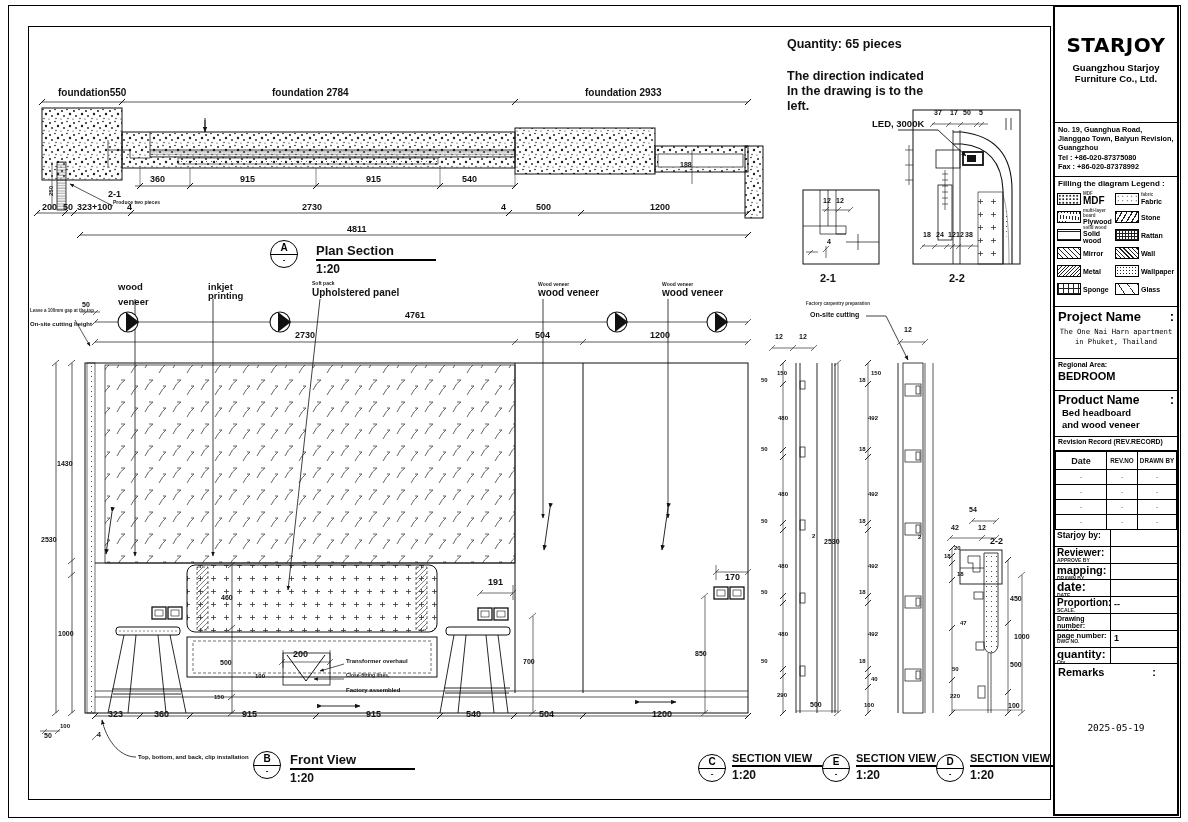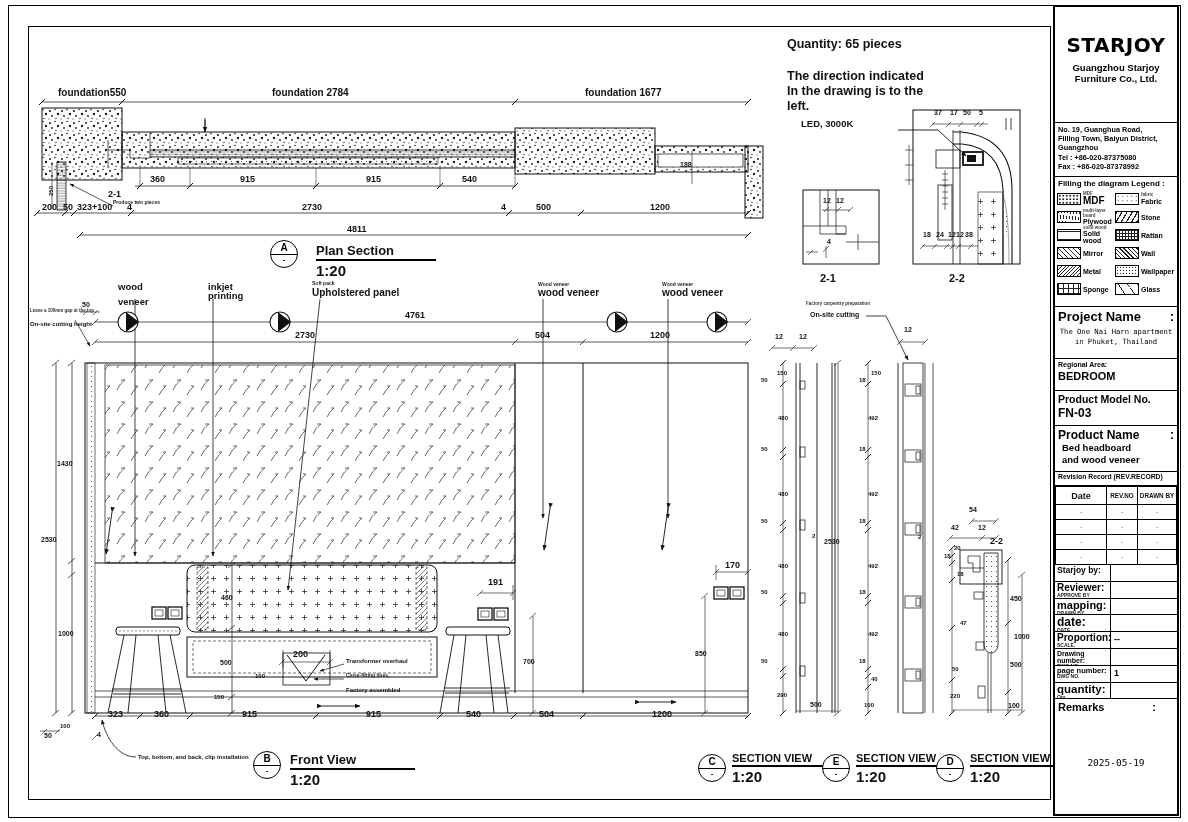--- a/index.html
+++ b/index.html
@@ -17,21 +17,21 @@
   .lbl{font-size:10px;font-weight:bold;}
   .lbs{font-size:9.5px;font-weight:bold;}
   .cap{font-size:11px;font-weight:bold;}
   .rot{transform:rotate(-90deg);transform-origin:left top;}
   .bubble{position:absolute;width:26px;height:26px;border:1.5px solid #000;border-radius:50%;background:#fff;text-align:center;}
   .bubble .bt{display:block;font-size:10px;font-weight:bold;height:13px;line-height:13px;border-bottom:1.3px solid #000;}
   .bubble .bb{display:block;font-size:8px;font-weight:bold;line-height:10px;}
   .vtitle{position:absolute;}
   .vtitle .vt-text{font-size:13px;font-weight:bold;color:#111;}
   .vtitle .vt-line{height:1.5px;background:#000;margin:1px 0 1px 0;}
-  .vtitle .vt-scale{font-size:15px;font-weight:bold;color:#111;}
+  .vtitle .vt-scale{font-size:12px;font-weight:bold;color:#111;}
   
   #tb{position:absolute;left:1053px;top:5px;width:126px;height:811px;border:1.6px solid #000;box-sizing:border-box;background:#fff;padding:0;}
   #tb-in{border:1.2px solid #000;height:100%;box-sizing:border-box;position:relative;overflow:hidden;}
   .tb-sec{border-bottom:1.2px solid #000;box-sizing:border-box;position:relative;}
   .tb-logo{height:90px;text-align:center;}
   .logo-text{font-size:20px;font-weight:900;letter-spacing:0.5px;margin-top:26px;font-family:"DejaVu Sans",sans-serif;}
   .company{font-size:9.5px;font-weight:bold;margin-top:5px;line-height:1.2;}
   .tb-addr{height:54px;padding:2px 3px;font-size:7.3px;font-weight:bold;line-height:1.26;}
   .tb-leg{height:130px;padding:1px 2px;}
   .leg-title{font-size:8px;font-weight:bold;margin:1px 0 2px 1px;}
@@ -307,21 +307,21 @@
 
   <div>
 
     <span class="t note" style="left:787px;top:38px">Quantity: 65 pieces</span>
     <span class="t note" style="left:787px;top:70px">The direction indicated</span>
     <span class="t note" style="left:787px;top:85px">In the drawing is to the</span>
     <span class="t note" style="left:787px;top:100px">left.</span>
 
     <span class="t lbl" style="left:58px;top:88px">foundation550</span>
     <span class="t lbl" style="left:272px;top:88px">foundation 2784</span>
-    <span class="t lbl" style="left:585px;top:88px">foundation 1677</span>
+    <span class="t lbl" style="left:585px;top:88px">foundation 2933</span>
     <span class="t d" style="left:108px;top:190px">2-1</span>
     <span class="t d" style="left:150px;top:175px">360</span>
     <span class="t d" style="left:240px;top:175px">915</span>
     <span class="t d" style="left:366px;top:175px">915</span>
     <span class="t d" style="left:462px;top:175px">540</span>
     <span class="t ds" style="left:680px;top:161px">188</span>
     <span class="t dt rot" style="left:48px;top:196px">250</span>
     <span class="t d" style="left:42px;top:203px">200</span>
     <span class="t d" style="left:63px;top:203px">50</span>
     <span class="t d" style="left:77px;top:203px">323+100</span>
@@ -331,21 +331,21 @@
     <span class="t d" style="left:536px;top:203px">500</span>
     <span class="t d" style="left:650px;top:203px">1200</span>
     <span class="t d" style="left:347px;top:225px">4811</span>
     <span class="t tiny" style="left:113px;top:200px">Produce two pieces</span>
 
     <span class="t ds" style="left:823px;top:197px">12</span>
     <span class="t ds" style="left:836px;top:197px">12</span>
     <span class="t ds" style="left:827px;top:238px">4</span>
     <span class="t cap" style="left:820px;top:273px">2-1</span>
 
-    <span class="t lbs" style="left:801px;top:119px">LED, 3000K</span>
+    <span class="t lbs" style="left:872px;top:119px">LED, 3000K</span>
     <span class="t ds" style="left:934px;top:109px">37</span>
     <span class="t ds" style="left:950px;top:109px">17</span>
     <span class="t ds" style="left:963px;top:109px">50</span>
     <span class="t ds" style="left:979px;top:109px">5</span>
     <span class="t ds" style="left:923px;top:231px">18</span>
     <span class="t ds" style="left:936px;top:231px">24</span>
     <span class="t ds" style="left:948px;top:231px">12</span>
     <span class="t ds" style="left:956px;top:231px">12</span>
     <span class="t ds" style="left:965px;top:231px">38</span>
     <span class="t cap" style="left:949px;top:273px">2-2</span>
@@ -377,21 +377,21 @@
     <span class="t ds" style="left:58px;top:630px">1000</span>
     <span class="t ds" style="left:44px;top:732px">50</span>
     <span class="t dt" style="left:60px;top:723px">100</span>
     <span class="t ds" style="left:97px;top:731px">4</span>
     <span class="t ds" style="left:221px;top:594px">460</span>
     <span class="t ds" style="left:220px;top:659px">500</span>
     <span class="t dt" style="left:255px;top:673px">100</span>
     <span class="t dt" style="left:214px;top:694px">150</span>
     <span class="t d" style="left:293px;top:650px">200</span>
     <span class="t d" style="left:488px;top:578px">191</span>
-    <span class="t d" style="left:725px;top:561px">170</span>
+    <span class="t d" style="left:725px;top:573px">170</span>
     <span class="t ds" style="left:523px;top:658px">700</span>
     <span class="t ds" style="left:695px;top:650px">850</span>
     <span class="t d" style="left:108px;top:710px">323</span>
     <span class="t d" style="left:154px;top:710px">360</span>
     <span class="t d" style="left:242px;top:710px">915</span>
     <span class="t d" style="left:366px;top:710px">915</span>
     <span class="t d" style="left:466px;top:710px">540</span>
     <span class="t d" style="left:539px;top:710px">504</span>
     <span class="t d" style="left:652px;top:710px">1200</span>
 
@@ -499,21 +499,21 @@
    <div id="tb-in">
     <div class="tb-sec tb-logo">
       <div class="logo-text">STARJOY</div>
       <div class="company">
         <div>Guangzhou Starjoy</div>
         <div>Furniture Co., Ltd.</div>
       </div>
     </div>
     <div class="tb-sec tb-addr">
       <div>No. 19, Guanghua Road,</div>
-      <div>Filling Town, Baiyun District,</div>
+      <div>Jianggao Town, Baiyun Revision,</div>
       <div>Guangzhou</div>
       <div>Tel : +86-020-87375080</div>
       <div>Fax : +86-020-87378992</div>
     </div>
     <div class="tb-sec tb-leg">
       <div class="leg-title">Filling the diagram Legend :</div>
       <div class="leg-grid">
         <div class="leg-cell">
               <span class="sw sw-mdf"></span>
               <span class="leg-txt">
@@ -599,24 +599,20 @@
       </div>
       <div class="proj-val">
         <div>The One Nai Harn apartment</div>
         <div>in Phuket, Thailand</div>
       </div>
     </div>
     <div class="tb-sec tb-region">
       <div class="sm-lab">Regional Area:</div>
       <div class="big-val">BEDROOM</div>
     </div>
-    <div class="tb-sec tb-model">
-      <div class="model-lab">Product Model No.</div>
-      <div class="model-val">FN-03</div>
-    </div>
     <div class="tb-sec tb-pname">
       <div class="proj-row" style="font-size:12px">
         <span>Product Name</span>
         <span>:</span>
       </div>
       <div class="pn-val">
         <div>Bed headboard</div>
         <div>and wood veneer</div>
       </div>
     </div>

